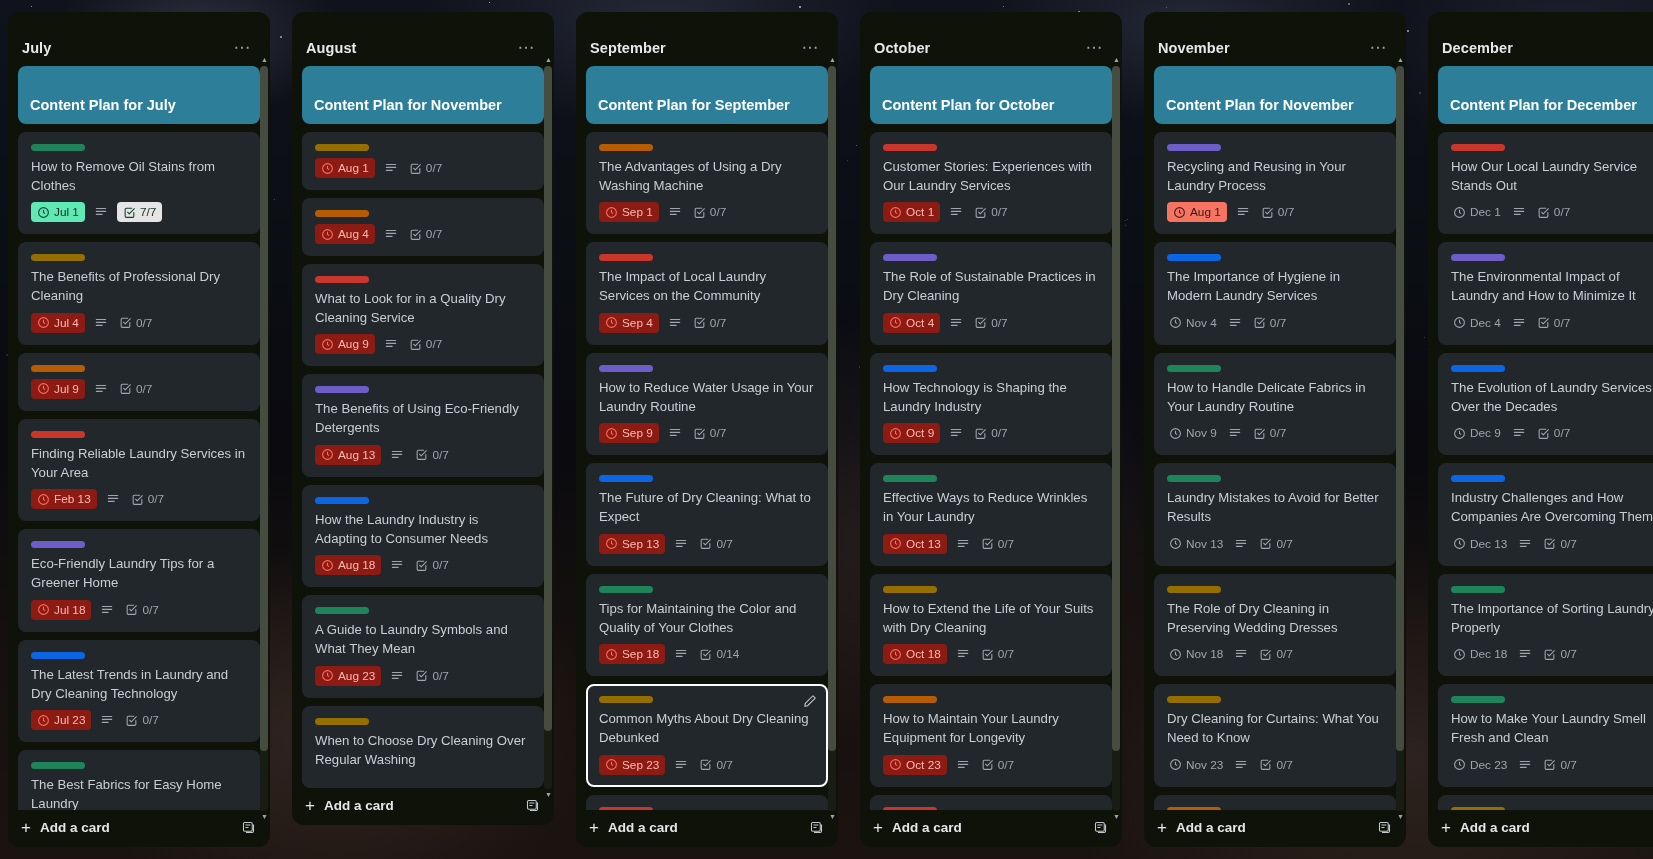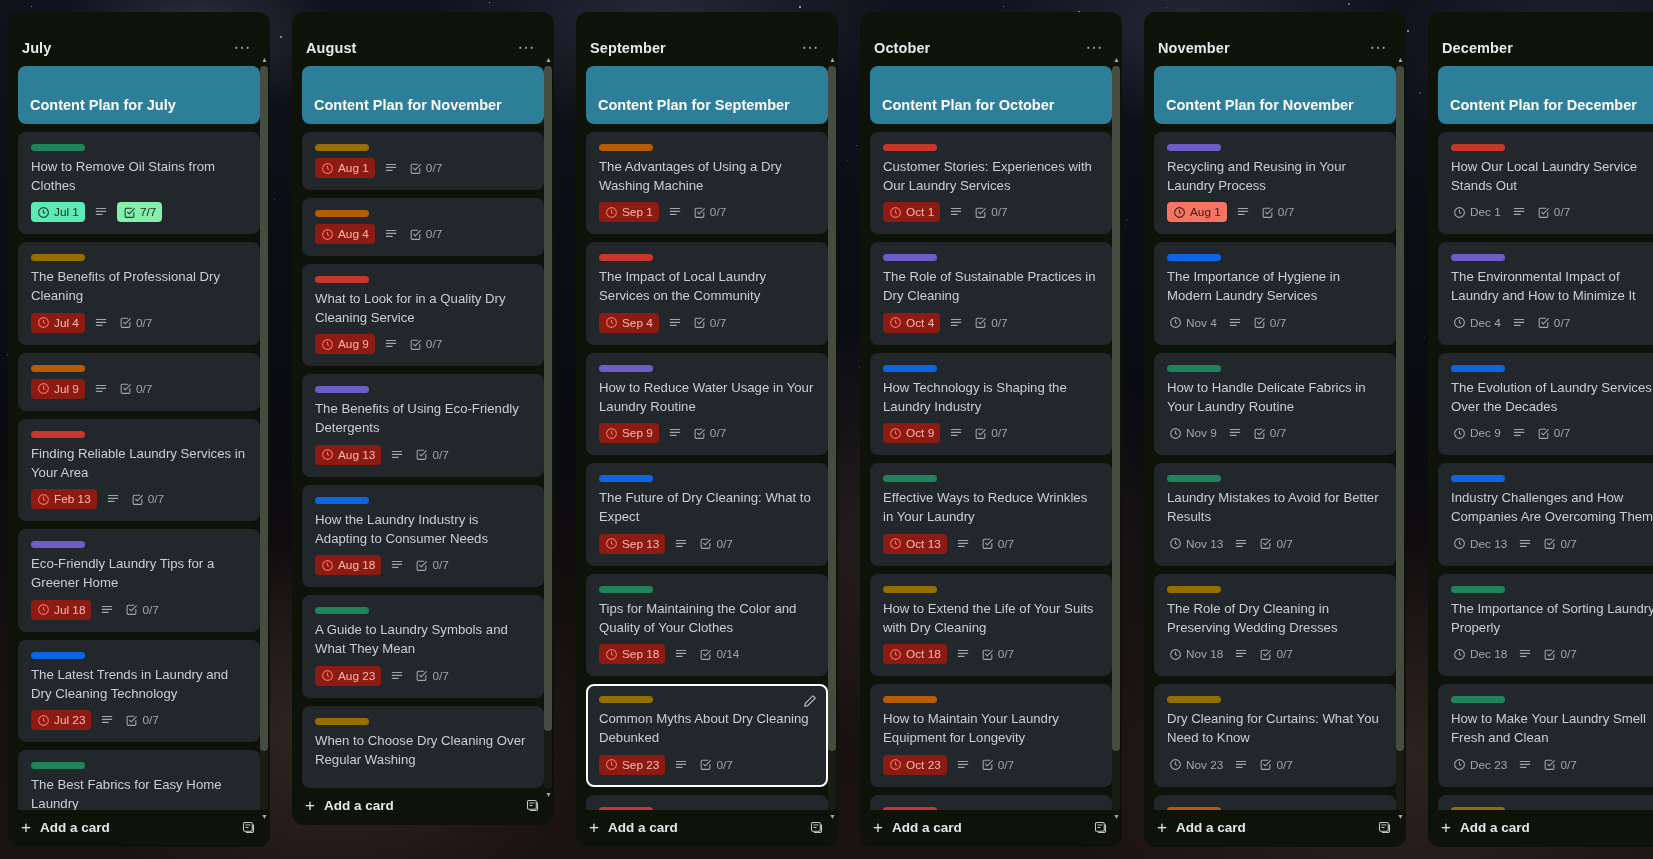--- a/index.html
+++ b/index.html
@@ -107,21 +107,21 @@
   .badge.due-over{ background:#8c1c13; color:#ffb8b0; }
   .badge.due-over svg{ stroke:#ff6b5e; }
   .badge.due-soon{ background:#f87462; color:#2b1d1a; }
   .badge.due-soon svg{ stroke:#3a2019; }
   .badge.due-done{ background:#5ee9b5; color:#142a22; }
   .badge.due-done svg{ stroke:#153f32; }
   .badge.due-none{ background:transparent; color:#9fa6ad; padding:3px 2px; }
   .badge.due-none svg{ stroke:#9fa6ad; }
   .badge.check{ background:transparent; color:#9fa6ad; padding:3px 2px; }
   .badge.check svg{ stroke:#9fa6ad; }
-  .badge.check.complete{ background:#86efac; color:#142a22; padding:3px 6px; }
+  .badge.check.complete{ background:#e5e5e5; color:#142a22; padding:3px 6px; }
   .badge.check.complete svg{ stroke:#153f32; }
   .desc-icon{ color:#9fa6ad; display:flex; align-items:center; padding:3px 0; }
   .pencil{
     position:absolute; top:8px; right:9px; color:#c9ced4;
   }
 
   
   .list-footer{
     display:flex; align-items:center; justify-content:space-between;
     padding:10px 14px 12px 13px;

